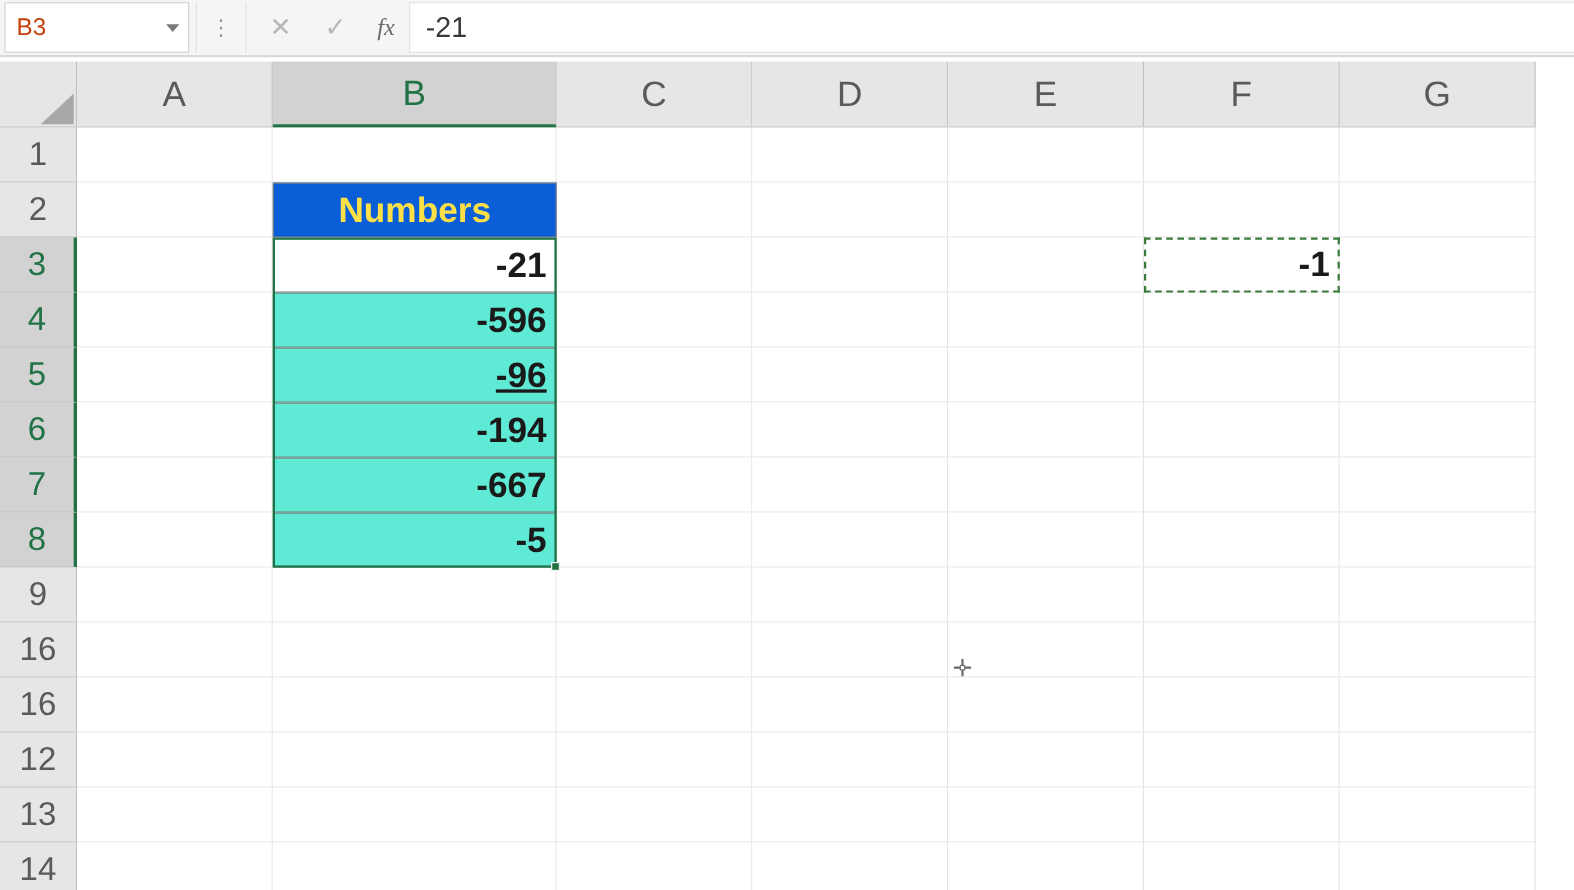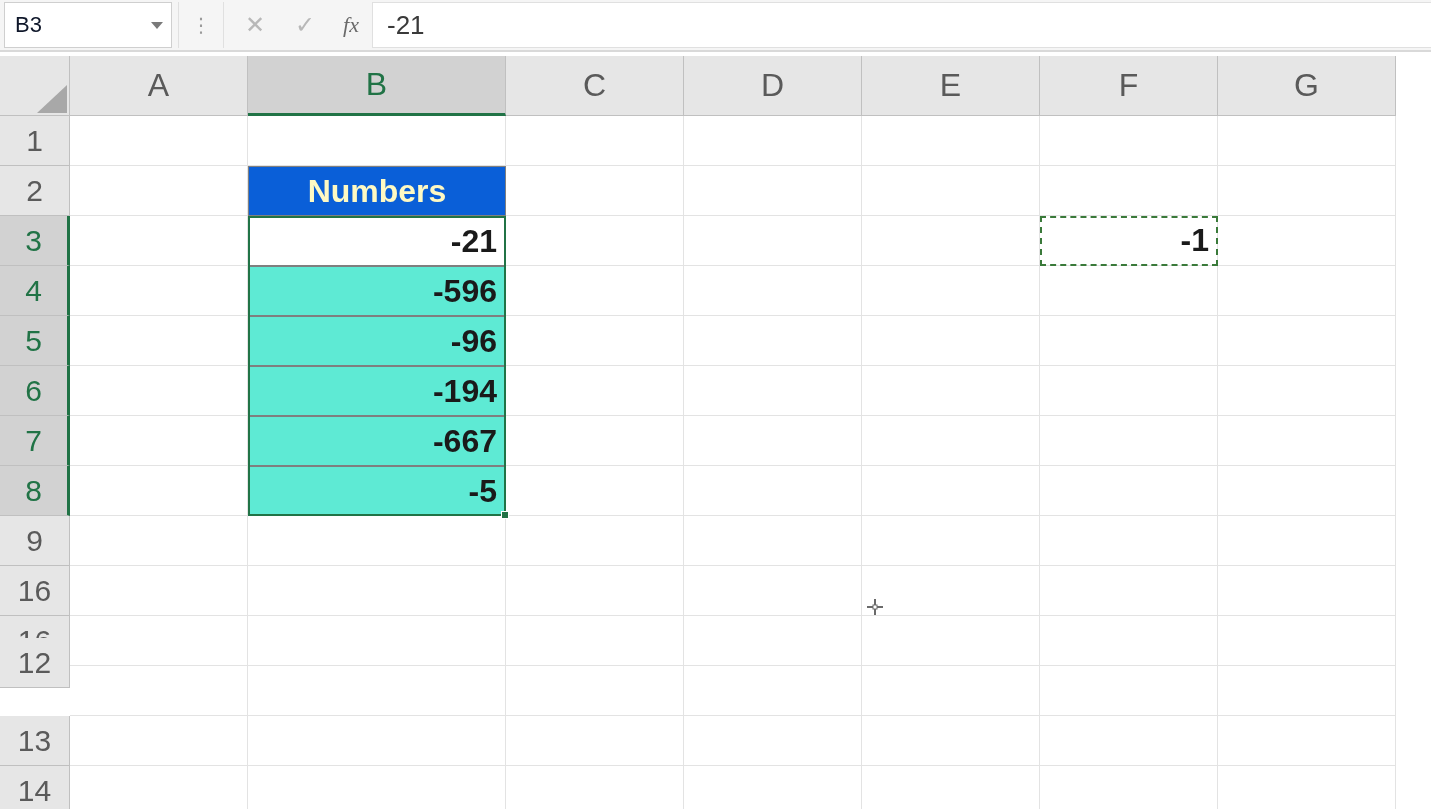--- a/index.html
+++ b/index.html
@@ -25,21 +25,21 @@
     width: 168px;
     height: 46px;
     margin-left: 4px;
     background: #ffffff;
     border: 1px solid #cfcfcf;
     display: flex;
     align-items: center;
     justify-content: space-between;
     padding: 0 8px 0 10px;
     font-size: 22px;
-    color: #0f172a;
+    color: #c2410c;
   }
   .name-box .dd {
     width: 0; height: 0;
     border-left: 6px solid transparent;
     border-right: 6px solid transparent;
     border-top: 7px solid #7a7a7a;
   }
   .fbar .sep {
     width: 1px; height: 46px;
     background: #e0e0e0;
@@ -139,21 +139,21 @@
     padding-right: 8px;
     font-size: 32px;
     color: #1a1a1a;
     font-weight: 600;
     background: #ffffff;
   }
 
   
   .tbl-header {
     background: #0a5fd8;
-    color: #fef9c3;
+    color: #fde047;
     font-weight: 700;
     justify-content: center;
     border: 1px solid #7f7f7f;
     padding-right: 0;
   }
   .tbl-body {
     background: #5eead4;
     border: 1px solid #7f7f7f;
   }
   .tbl-body.active-top {
@@ -231,21 +231,21 @@
       <div class="rowhdr" style="top: 110px; height: 50px;">2</div>
       <div class="rowhdr sel" style="top: 160px; height: 50px;">3</div>
       <div class="rowhdr sel" style="top: 210px; height: 50px;">4</div>
       <div class="rowhdr sel" style="top: 260px; height: 50px;">5</div>
       <div class="rowhdr sel" style="top: 310px; height: 50px;">6</div>
       <div class="rowhdr sel" style="top: 360px; height: 50px;">7</div>
       <div class="rowhdr sel" style="top: 410px; height: 50px;">8</div>
       <div class="rowhdr" style="top: 460px; height: 50px;">9</div>
       <div class="rowhdr" style="top: 510px; height: 50px;">16</div>
       <div class="rowhdr" style="top: 560px; height: 50px;">16</div>
-      <div class="rowhdr" style="top: 582px; height: 50px;">12</div>
+      <div class="rowhdr" style="top: 610px; height: 50px;">12</div>
       <div class="rowhdr" style="top: 660px; height: 50px;">13</div>
       <div class="rowhdr" style="top: 710px; height: 50px;">14</div>
     </div>
 
   <div class="cells" id="cells">
       <div class="cell " style="left: 0px; top: 0px; width: 178px; height: 50px;"></div>
       <div class="cell " style="left: 0px; top: 50px; width: 178px; height: 50px;"></div>
       <div class="cell " style="left: 0px; top: 100px; width: 178px; height: 50px;"></div>
       <div class="cell " style="left: 0px; top: 150px; width: 178px; height: 50px;"></div>
       <div class="cell " style="left: 0px; top: 200px; width: 178px; height: 50px;"></div>
@@ -338,21 +338,21 @@
       <div class="cell " style="left: 1148px; top: 350px; width: 178px; height: 50px;"></div>
       <div class="cell " style="left: 1148px; top: 400px; width: 178px; height: 50px;"></div>
       <div class="cell " style="left: 1148px; top: 450px; width: 178px; height: 50px;"></div>
       <div class="cell " style="left: 1148px; top: 500px; width: 178px; height: 50px;"></div>
       <div class="cell " style="left: 1148px; top: 550px; width: 178px; height: 50px;"></div>
       <div class="cell " style="left: 1148px; top: 600px; width: 178px; height: 50px;"></div>
       <div class="cell " style="left: 1148px; top: 650px; width: 178px; height: 50px;"></div>
       <div class="cell tbl-header" style="left: 178px; top: 50px; width: 258px; height: 50px;">Numbers</div>
       <div class="cell tbl-body active-top" style="left: 178px; top: 100px; width: 258px; height: 50px;">-21</div>
       <div class="cell tbl-body" style="left: 178px; top: 150px; width: 258px; height: 50px;">-596</div>
-      <div class="cell tbl-body" style="left: 178px; top: 200px; width: 258px; height: 50px;">-96</div>
+      <div class="cell tbl-body" style="left: 178px; top: 200px; width: 258px; height: 50px; text-decoration: underline;">-96</div>
       <div class="cell tbl-body" style="left: 178px; top: 250px; width: 258px; height: 50px;">-194</div>
       <div class="cell tbl-body" style="left: 178px; top: 300px; width: 258px; height: 50px;">-667</div>
       <div class="cell tbl-body" style="left: 178px; top: 350px; width: 258px; height: 50px;">-5</div>
       <div class="cell " style="left: 970px; top: 100px; width: 178px; height: 50px;">-1</div>
     </div>
 
   <div class="selection" id="selection" style="left: 248px; top: 160px; width: 258px; height: 300px;">
     <div class="handle"></div>
   </div>
 

